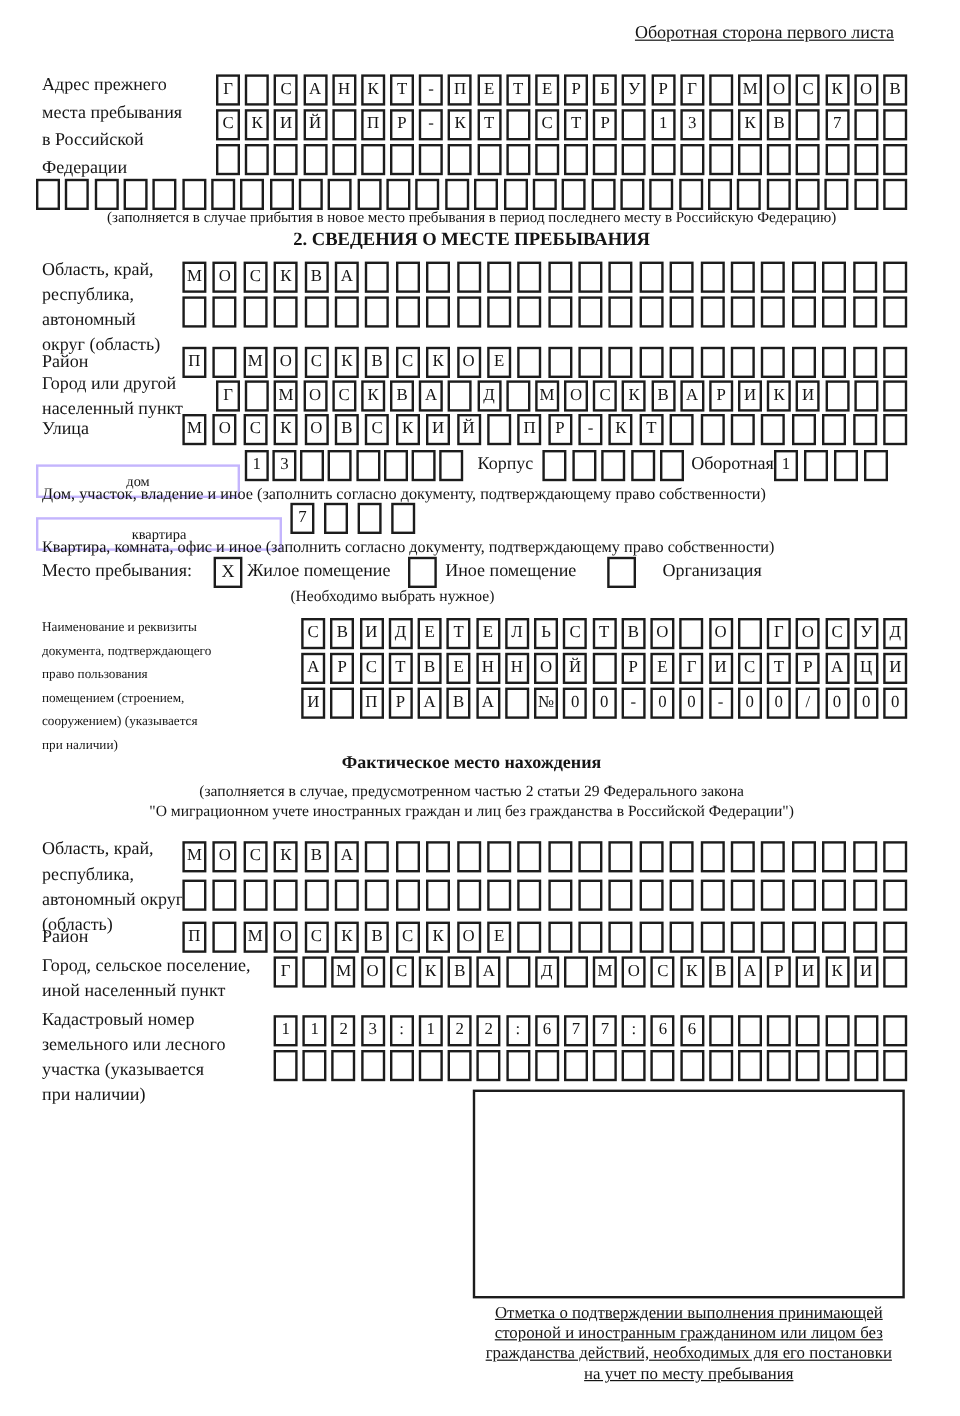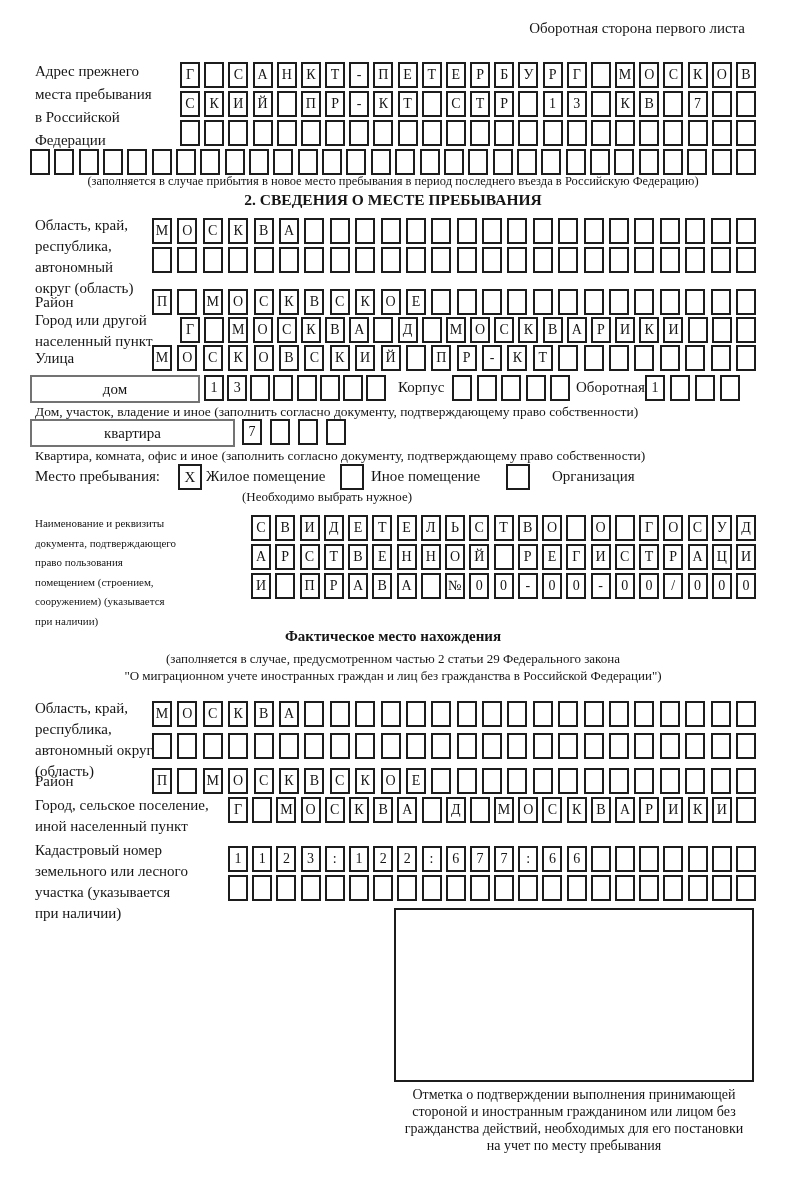--- a/index.html
+++ b/index.html
@@ -1,34 +1,34 @@
 <!DOCTYPE html>
 <html><head>
 <meta charset="utf-8">
 <style>
   html,body{margin:0;padding:0;background:#ffffff;}
   body{
     width:800px;height:1180px;position:relative;overflow:hidden;
     font-family:"Liberation Serif","DejaVu Serif",serif;color:#151515;
   }
-  .abs{position:absolute;}
+  .abs{position:absolute;text-decoration:underline;}
   .cellrow{position:absolute;display:flex;justify-content:space-between;}
   .cell{
     display:block;width:16px;height:22px;border:2px solid #1c1c1c;background:#fff;
     font-size:14px;line-height:22px;text-align:center;font-family:"Liberation Serif",serif;
   }
   .label{position:absolute;font-size:15px;line-height:23px;white-space:pre-line;}
   .label-sm{position:absolute;font-size:11px;line-height:19.5px;white-space:pre-line;}
   .label-21{position:absolute;font-size:15px;line-height:21px;white-space:pre-line;}
   .note{position:absolute;font-size:12.5px;}
   .note-c{text-align:center;}
   .title{position:absolute;font-weight:bold;font-size:15.5px;text-align:center;}
   .wide-box{
-    position:absolute;border:2px solid #737373;background:#fff;
-    display:flex;align-items:center;justify-content:center;font-size:15px;
+    position:absolute;border:2px solid #c4b5fd;background:#fff;
+    display:flex;align-items:center;justify-content:center;font-size:12px;margin-top:12px;
   }
   .checkbox{
     position:absolute;width:20px;height:22px;border:2px solid #1c1c1c;background:#fff;
     text-align:center;font-size:15px;line-height:22px;
   }
   .opt-label{position:absolute;font-size:15px;}
   .stamp-box{position:absolute;border:2px solid #1c1c1c;background:#fff;}
   .pre-c{white-space:pre-line;text-align:center;}
 </style>
 </head>
@@ -143,21 +143,21 @@
     <span class="cell"></span>
     <span class="cell"></span>
     <span class="cell"></span>
     <span class="cell"></span>
     <span class="cell"></span>
     <span class="cell"></span>
     <span class="cell"></span>
     <span class="cell"></span>
     <span class="cell"></span>
   </div>
-<div class="note note-c" style="left:30px;top:174px;width:726px">(заполняется в случае прибытия в новое место пребывания в период последнего въезда в Российскую Федерацию)</div>
+<div class="note note-c" style="left:30px;top:174px;width:726px">(заполняется в случае прибытия в новое место пребывания в период последнего месту в Российскую Федерацию)</div>
 
 <div class="title" style="left:30px;top:191px;width:726px">2. СВЕДЕНИЯ О МЕСТЕ ПРЕБЫВАНИЯ</div>
 
 <div class="label-21" style="left:35px;top:215px">Область, край,
 республика,
 автономный
 округ (область)</div>
 <div class="cellrow" style="left:152px;top:218px;width:604px">
     <span class="cell">М</span>
     <span class="cell">О</span>

